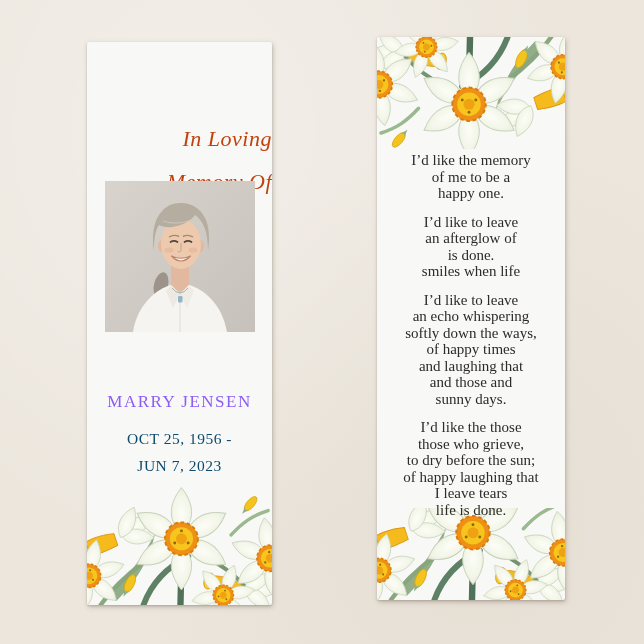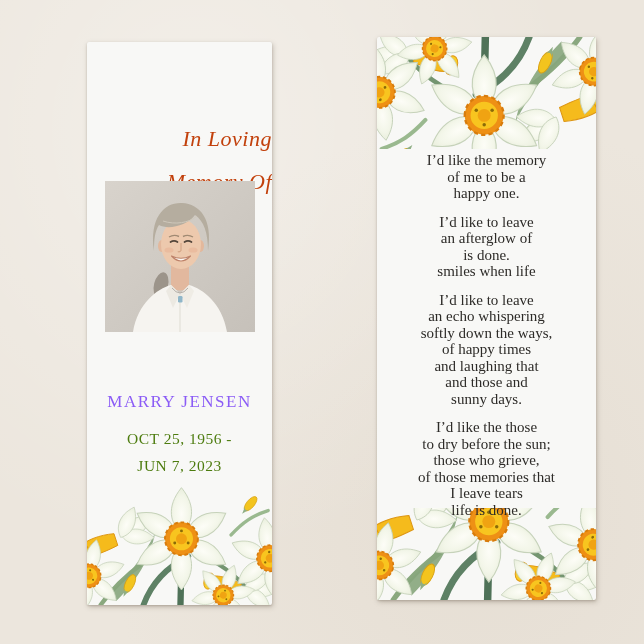--- a/index.html
+++ b/index.html
@@ -14,39 +14,39 @@
     background:
       radial-gradient(ellipse at 30% 20%, rgba(255,255,255,.35), rgba(255,255,255,0) 60%),
       radial-gradient(ellipse at 75% 80%, rgba(210,198,182,.25), rgba(210,198,182,0) 55%);
   }
   .card{
     position:absolute;background:var(--card,#f8f8f6);border-radius:2px;
     box-shadow:1px 2px 5px rgba(120,108,92,.38), 0 1px 2px rgba(120,108,92,.28);
     overflow:hidden;
   }
   .card-front{left:87px;top:42px;width:185px;height:563px;}
-  .card-back{left:377px;top:37px;width:188px;height:563px;padding-left:31px;}
+  .card-back{left:377px;top:37px;width:188px;height:563px;}
 
   .script-heading{
     position:absolute;top:75px;left:0;width:100%;text-align:right;
     font-style:italic;font-size:22px;line-height:43px;color:#c2410c;
     letter-spacing:.5px;
   }
   .photo{
     position:absolute;top:139px;left:50%;transform:translateX(-50%);
     width:150px;height:151px;overflow:hidden;
   }
   .photo svg{display:block;width:100%;height:100%;}
   .memorial-name{
     position:absolute;top:350px;left:0;width:100%;text-align:center;
     font-size:17px;letter-spacing:1.5px;color:#8b5cf6;
   }
   .memorial-dates{
     position:absolute;top:383px;left:0;width:100%;text-align:center;
-    font-size:15.5px;line-height:27px;letter-spacing:.5px;color:#4d7c0f;
+    font-size:15.5px;line-height:27px;letter-spacing:.5px;color:#0c4a6e;
   }
   .band-box{position:absolute;left:0;width:100%;pointer-events:none;}
   .band-box svg{display:block;width:100%;height:100%;}
   .front-bottom{bottom:0;height:150px;}
   .back-top{top:0;height:112px;}
   .back-bottom{bottom:0;height:92px;}
 
   .poem{
     position:absolute;top:115px;left:0;width:100%;text-align:center;
     font-size:15px;line-height:16.5px;color:#2d2b28;z-index:3;
@@ -191,23 +191,23 @@
         <div class="poem-line">I’d like to leave</div>
         <div class="poem-line">an echo whispering</div>
         <div class="poem-line">softly down the ways,</div>
         <div class="poem-line">of happy times</div>
         <div class="poem-line">and laughing that</div>
         <div class="poem-line">and those and</div>
         <div class="poem-line">sunny days.</div>
       </div>
       <div class="stanza">
         <div class="poem-line">I’d like the those</div>
+        <div class="poem-line">those who grieve,</div>
         <div class="poem-line">to dry before the sun;</div>
-        <div class="poem-line">those who grieve,</div>
-        <div class="poem-line">of those memories that</div>
+        <div class="poem-line">of happy laughing that</div>
         <div class="poem-line">I leave tears</div>
         <div class="poem-line">life is done.</div>
       </div>
     </div>
 
   <div class="band-box back-bottom">
     <svg viewBox="0 0 190 130" preserveAspectRatio="xMidYMax slice">
       <use href="#band"></use>
     </svg>
   </div>

